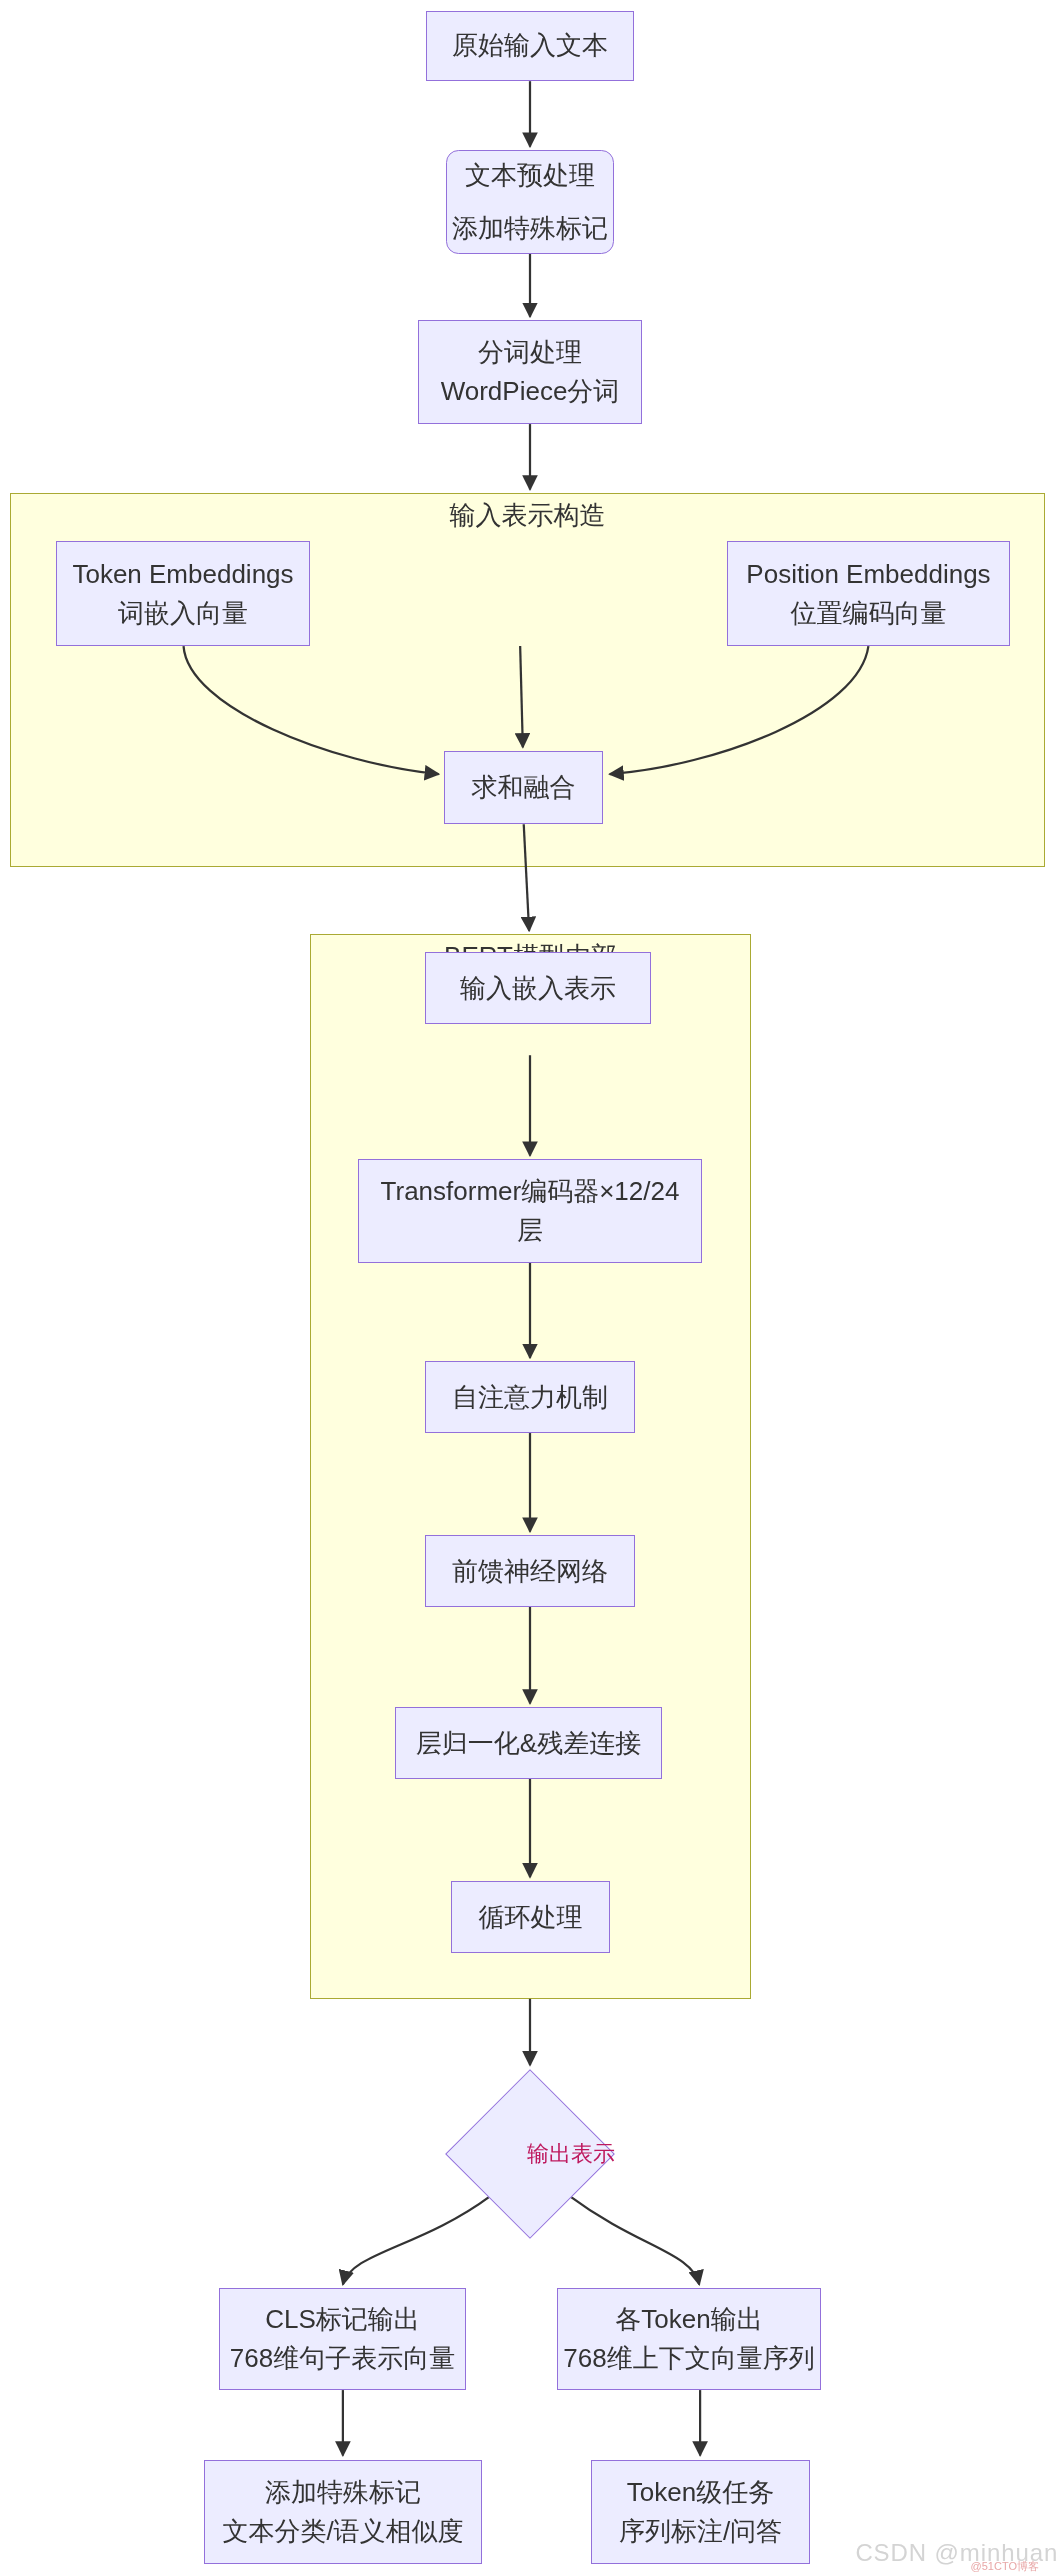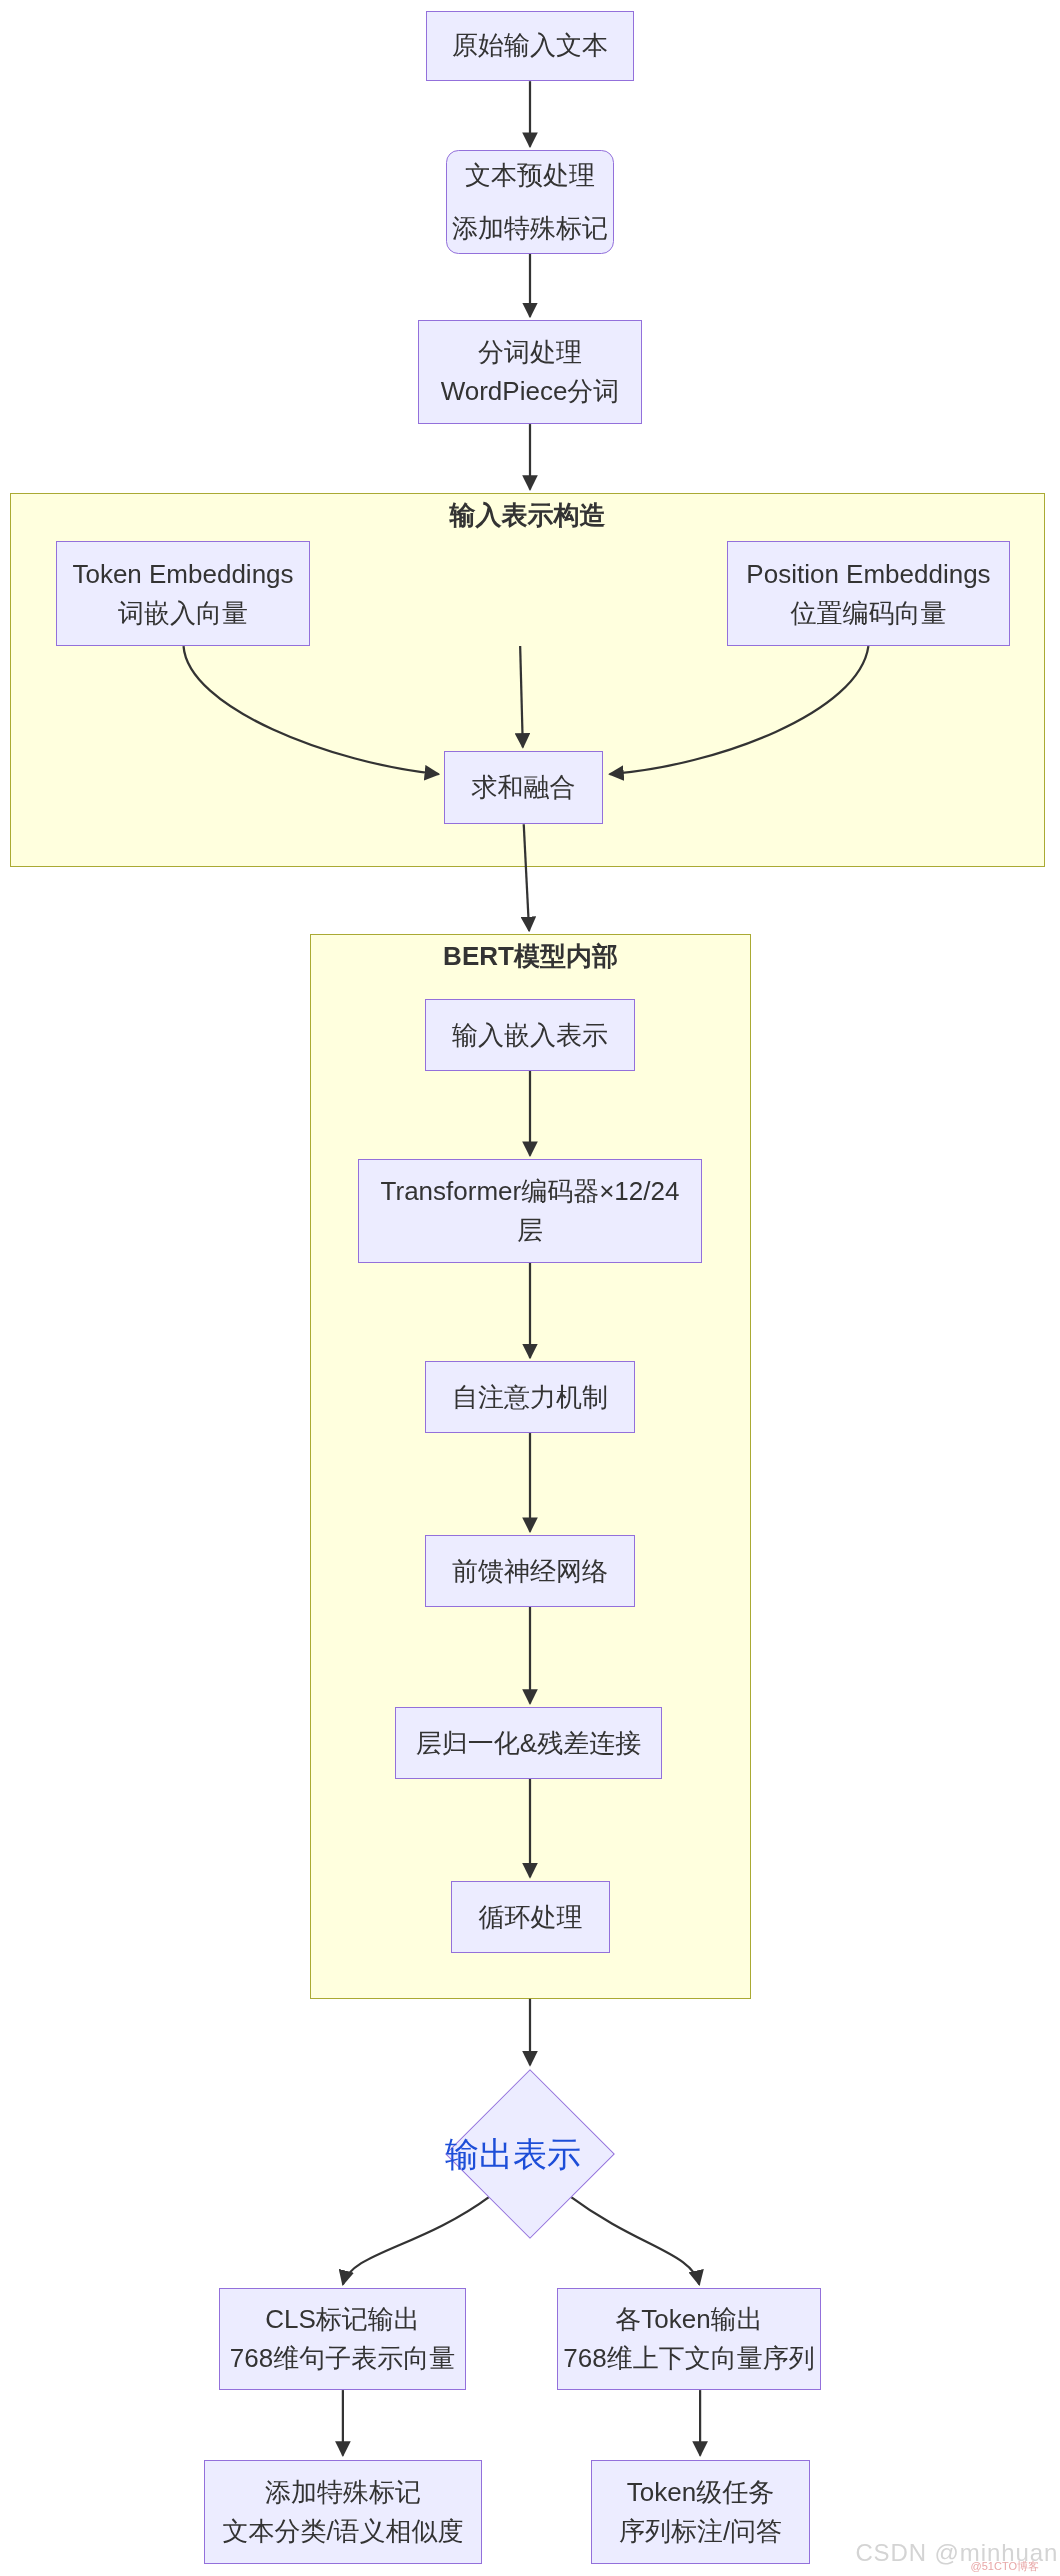--- a/index.html
+++ b/index.html
@@ -21,21 +21,21 @@
   }
   .subtitle{
     position:absolute;
     top:5.4px;
     left:0;
     width:100%;
     text-align:center;
     font-size:26px;
     line-height:32px;
     color:#333333;
-    font-weight:700;
+    font-weight:400;
   }
   .edges{
     position:absolute;
     left:0;top:0;
     z-index:2;
     pointer-events:none;
   }
   .node{
     position:absolute;
     background:#ECECFF;
@@ -56,24 +56,24 @@
   .diamond-shape{
     position:absolute;
     background:#ECECFF;
     border:1.8px solid #9370DB;
     box-sizing:border-box;
     transform:rotate(45deg);
     z-index:3;
   }
   .diamond-label{
     position:absolute;
-    text-align:left;
-    font-size:34px;
+    text-align:right;
+    font-size:22px;
     line-height:32px;
-    color:#1d4ed8;
+    color:#be185d;
     z-index:4;
   }
   .watermark{
     position:absolute;
     right:1.8px;
     bottom:9px;
     font-size:24px;
     color:#d4d4d4;
     z-index:5;
     letter-spacing:0.9px;
@@ -149,21 +149,21 @@
 
   <div class="node" style="left:727px;top:541px;width:283px;height:105px">
     <span class="nl">Position Embeddings</span>
     <span class="nl">位置编码向量</span>
   </div>
 
   <div class="node" style="left:444px;top:751px;width:159px;height:73px">
     <span class="nl">求和融合</span>
   </div>
 
-  <div class="node" style="left:425px;top:999px;width:210px;height:72px">
+  <div class="node" style="left:425px;top:952px;width:226px;height:72px">
     <span class="nl">输入嵌入表示</span>
   </div>
 
   <div class="node" style="left:358px;top:1159px;width:344px;height:104px">
     <span class="nl">Transformer编码器×12/24</span>
     <span class="nl">层</span>
   </div>
 
   <div class="node" style="left:425px;top:1361px;width:210px;height:72px">
     <span class="nl">自注意力机制</span>

